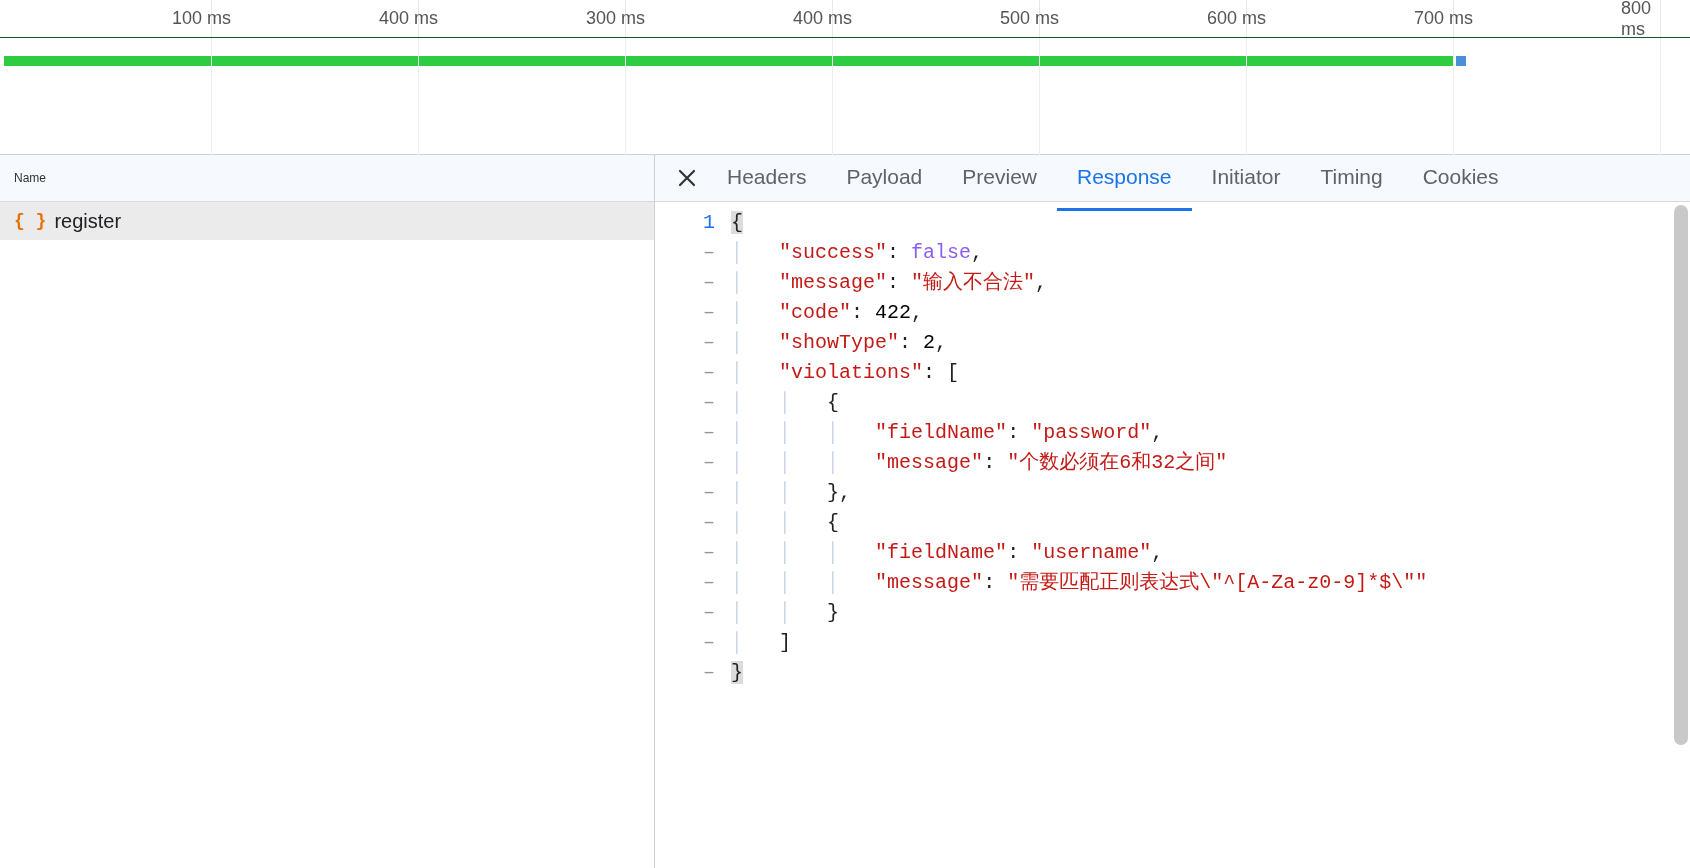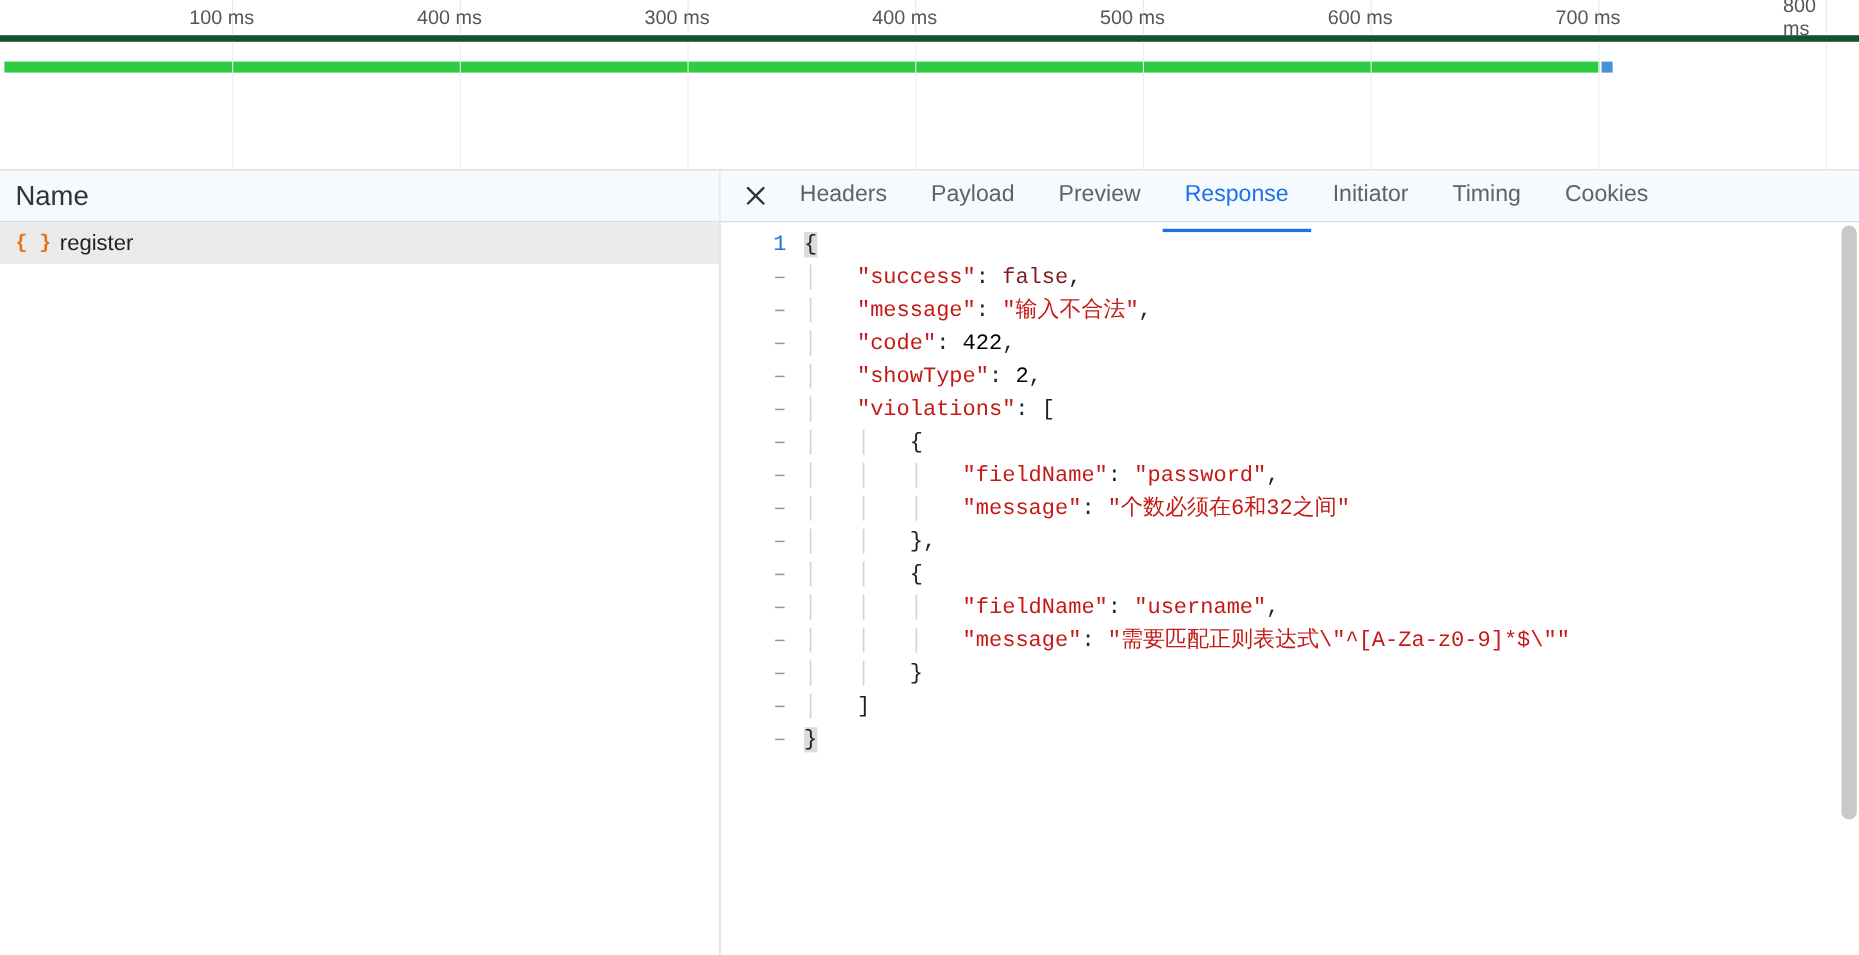--- a/index.html
+++ b/index.html
@@ -15,21 +15,21 @@
 
 
 .timeline {
   height: 155px;
   border-bottom: 1px solid #d0d0d0;
   position: relative;
   background: #fff;
 }
 .timeline-ruler {
   height: 38px;
-  border-bottom: 6px solid #14532d;
+  border-bottom: 1px solid #14532d;
   position: relative;
 }
 .timeline-tick {
   position: absolute;
   top: 0;
   height: 100%;
   border-left: 1px solid #e8e8e8;
   color: #555;
   font-size: 18px;
   padding-left: 0;
@@ -78,21 +78,21 @@
   width: 655px;
   border-right: 1px solid #d0d0d0;
   display: flex;
   flex-direction: column;
 }
 .requests-header {
   height: 47px;
   display: flex;
   align-items: center;
   padding: 0 14px;
-  font-size: 25px;
+  font-size: 12px;
   color: #333;
   background: #f6f9fe;
   border-bottom: 1px solid #d8d8d8;
 }
 .request-row {
   height: 38px;
   display: flex;
   align-items: center;
   padding: 0 14px;
   background: #ebebeb;
@@ -169,21 +169,21 @@
 .gutter .fold { color: #969696; font-size: 20px; }
 .code-col {
   flex: 1;
   white-space: pre;
   color: #202124;
   padding-left: 6px;
 }
 .code-col .key { color: #c41a16; }
 .code-col .str { color: #c41a16; }
 .code-col .num { color: #000000; }
-.code-col .bool { color: #7f1d1d; }
+.code-col .bool { color: #8b5cf6; }
 .code-col .punc { color: #202124; }
 .code-col .brace-hl { background: #dcdcdc; }
 .guide { color: #c8d4e3; }
 
 
 .scrollbar-vert {
   position: absolute;
   right: 2px;
   top: 50px;
   width: 14px;

